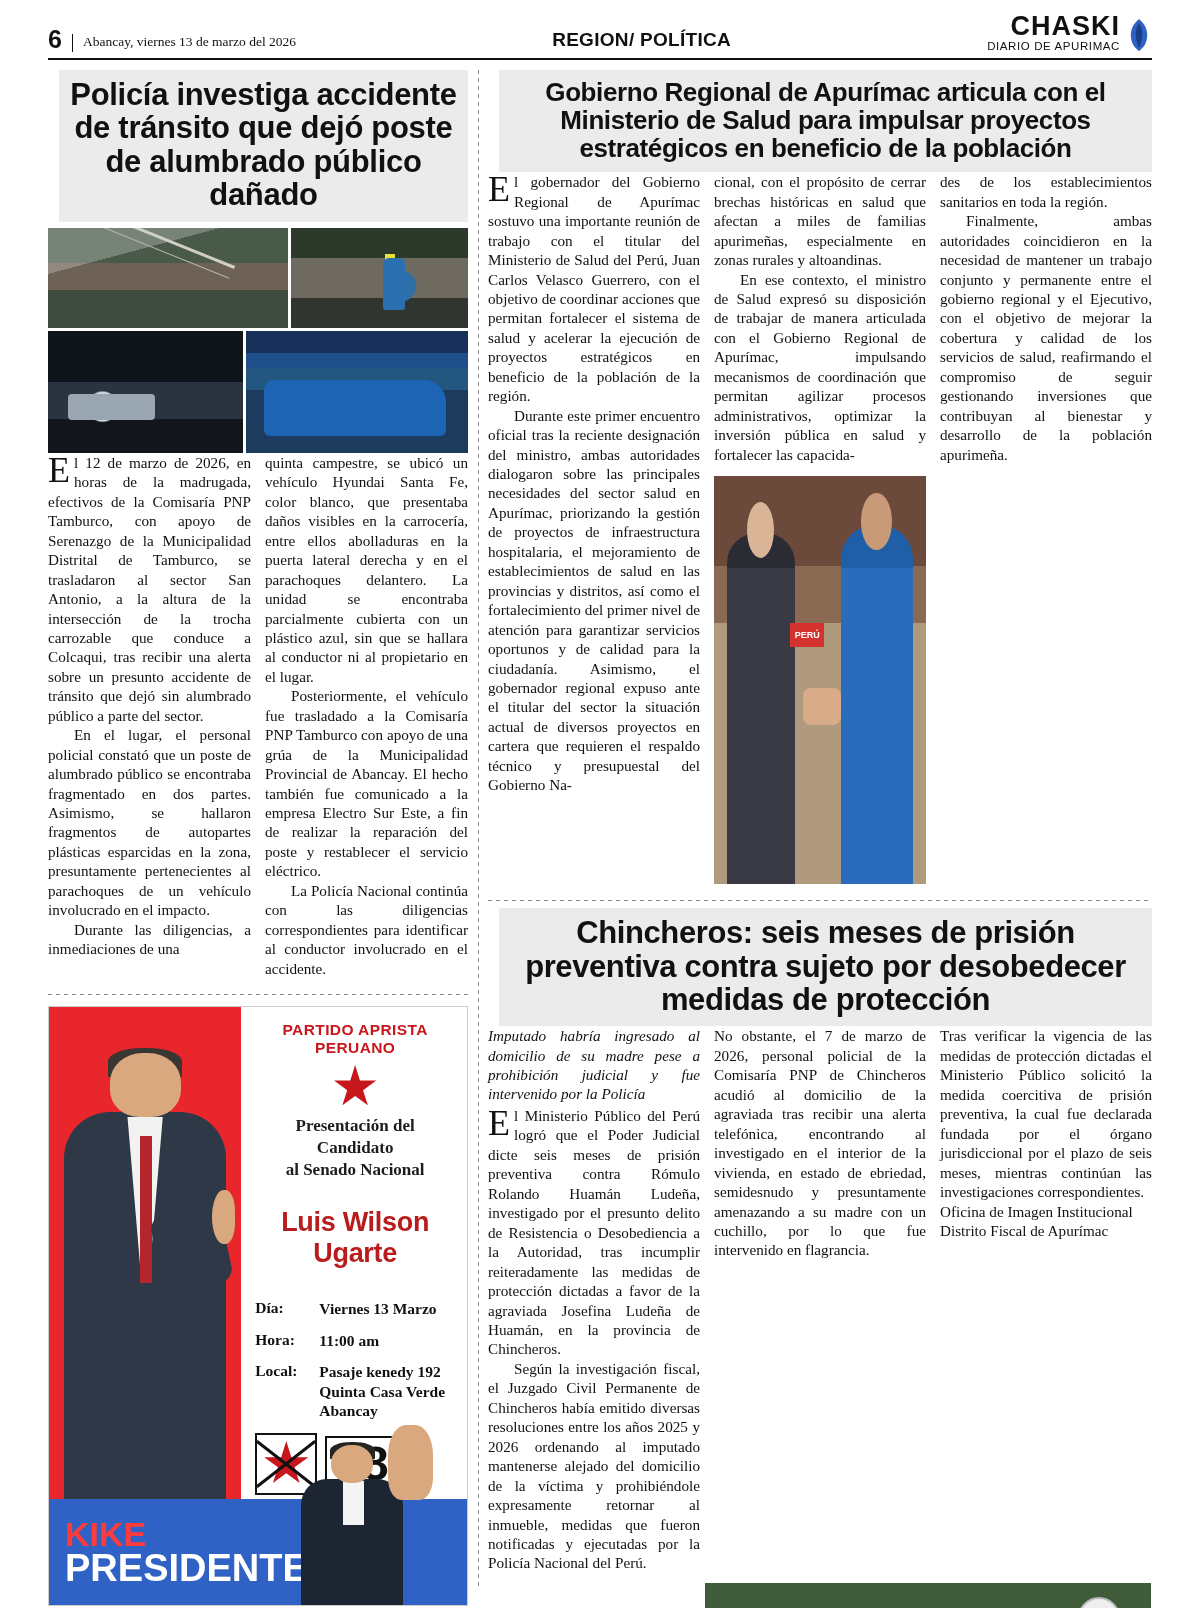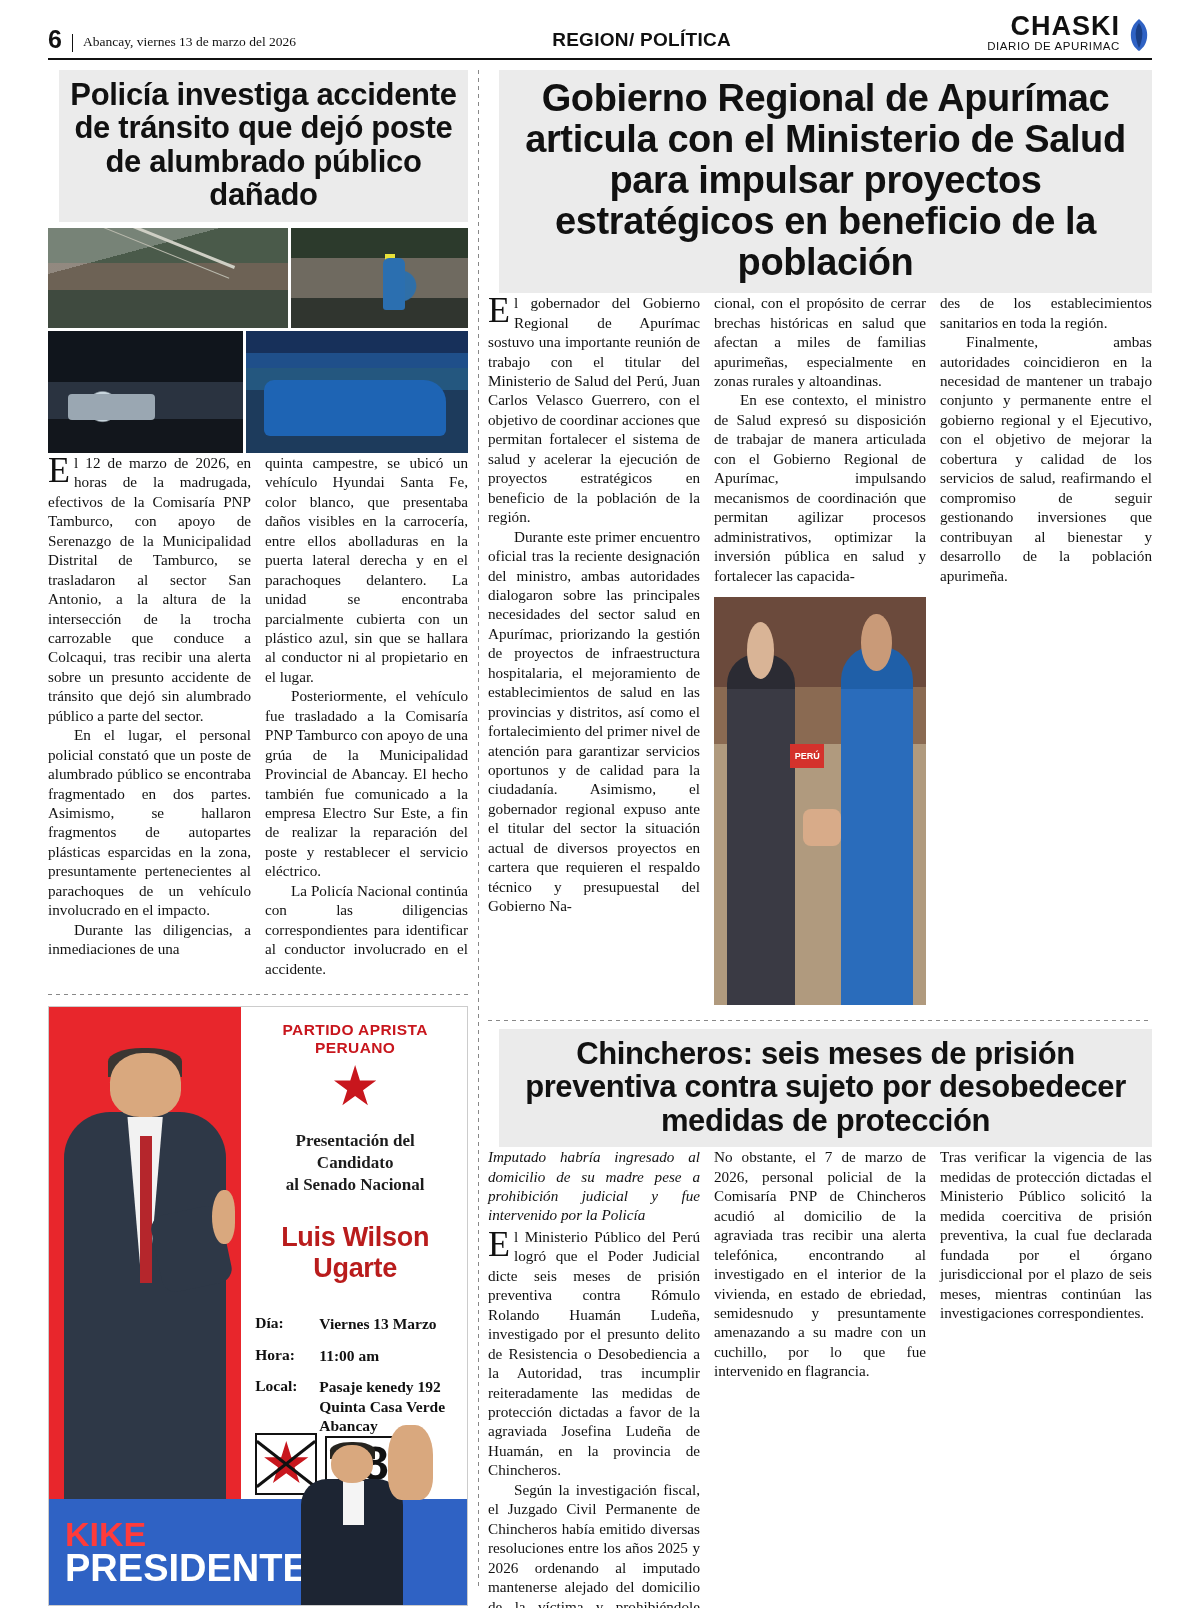--- a/index.html
+++ b/index.html
@@ -92,21 +92,21 @@
   .headline {
     background: #ebebeb;
     font-family: "Liberation Sans", sans-serif;
     font-weight: bold;
     text-align: center;
     line-height: 1.08;
     padding: 8px 6px 10px 6px;
     margin-left: 11px;
   }
   .h-left { font-size: 31px; letter-spacing: -.3px; }
-  .h-main { font-size: 38px; letter-spacing: -.4px; }
+  .h-main { font-size: 26px; letter-spacing: -.4px; }
   .h-chin { font-size: 31px; letter-spacing: -.4px; }
 
   
   .photo { position: relative; overflow: hidden; background: #555; }
   .ph-row { display: flex; gap: 3px; }
 
   .acc1 {
     height: 100px; flex: 1.35;
     background:
       linear-gradient(165deg, rgba(255,255,255,.25) 0 28%, transparent 28%),
@@ -281,21 +281,21 @@
   }
   .ad-star {
     margin: 8px auto 6px; width: 44px; height: 44px; position: relative;
   }
   .ad-star .st {
     position:absolute; inset:0; background:#c8161d;
     clip-path: polygon(50% 0%, 61% 35%, 98% 35%, 68% 57%, 79% 91%, 50% 70%, 21% 91%, 32% 57%, 2% 35%, 39% 35%);
   }
   .ad-present {
     text-align:center; font-family:"Liberation Serif",serif; font-weight:bold;
-    font-size:17px; line-height:1.3; margin-top: 21px; color:#1c1c1c;
+    font-size:17px; line-height:1.3; margin-top: 6px; color:#1c1c1c;
   }
   .ad-candidate {
     color:#b91c1c; font-family:"Liberation Sans",sans-serif; font-weight:bold;
     font-size:27px; text-align:center; margin-top: 26px; letter-spacing:-.3px;
   }
   .ad-rows { margin-top: 30px; font-family:"Liberation Serif",serif; font-size:15.5px; }
   .ad-row { display:flex; margin-bottom: 12px; font-weight:bold; }
   .ad-row .k { width: 64px; }
   .ad-row .v { flex:1; line-height:1.25; }
   .ad-number {
@@ -486,20 +486,21 @@
         <div class="bodycol">
           <p class="italic-lead">Imputado habría ingresado al domicilio de su madre pese a prohibición judicial y fue intervenido por la Policía</p>
           <p class="bt first dropcap">El Ministerio Público del Perú logró que el Poder Judicial dicte seis meses de prisión preventiva contra Rómulo Rolando Huamán Ludeña, investigado por el presunto delito de Resistencia o Desobediencia a la Autoridad, tras incumplir reiteradamente las medidas de protección dictadas a favor de la agraviada Josefina Ludeña de Huamán, en la provincia de Chincheros.</p>
           <p class="bt">Según la investigación fiscal, el Juzgado Civil Permanente de Chincheros había emitido diversas resoluciones entre los años 2025 y 2026 ordenando al imputado mantenerse alejado del domicilio de la víctima y prohibiéndole expresamente retornar al inmueble, medidas que fueron notificadas y ejecutadas por la Policía Nacional del Perú.</p>
         </div>
         <div class="bodycol">
           <p class="bt first">No obstante, el 7 de marzo de 2026, personal policial de la Comisaría PNP de Chincheros acudió al domicilio de la agraviada tras recibir una alerta telefónica, encontrando al investigado en el interior de la vivienda, en estado de ebriedad, semidesnudo y presuntamente amenazando a su madre con un cuchillo, por lo que fue intervenido en flagrancia.</p>
         </div>
         <div class="bodycol">
           <p class="bt first">Tras verificar la vigencia de las medidas de protección dictadas el Ministerio Público solicitó la medida coercitiva de prisión preventiva, la cual fue declarada fundada por el órgano jurisdiccional por el plazo de seis meses, mientras continúan las investigaciones correspondientes.</p>
+          <p class="signature">Oficina de Imagen Institucional Distrito Fiscal de Apurímac</p>
         </div>
       </div>
 
       <div style="width:calc(66.6% + 4px); margin-left:calc(33.3% - 4px);">
         <div class="photo chin-photo">
           <div class="chin-shelf"></div>
           <div class="chin-seal">MINISTERIO PÚBLICO</div>
 
         </div>
 

